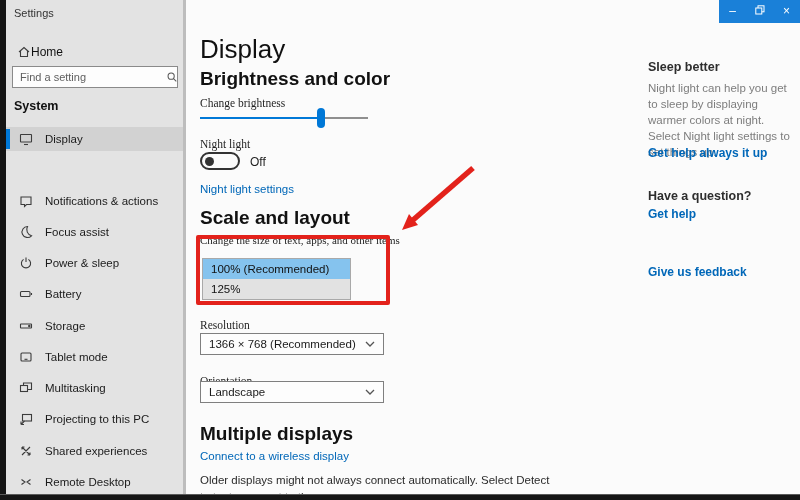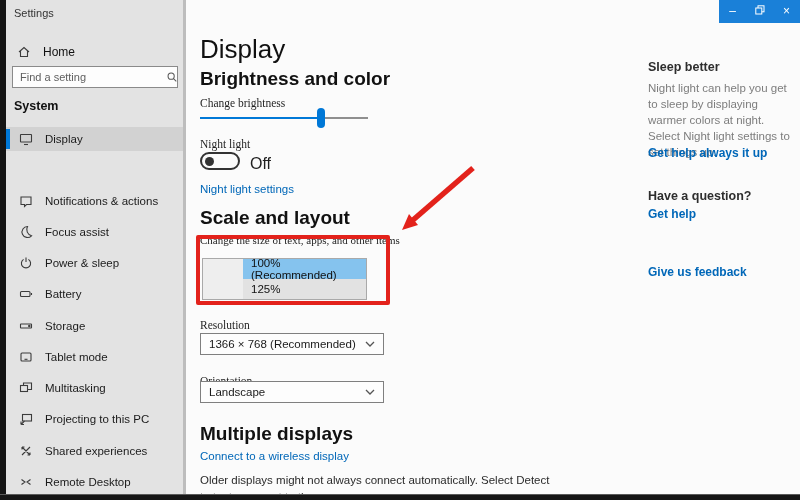--- a/index.html
+++ b/index.html
@@ -6,21 +6,21 @@
   html,body { font-family:"Liberation Sans", sans-serif; }
   #stage { position:relative; width:800px; height:500px; background:#fbfbfb; overflow:hidden; }
 
   
   .strip-left { position:absolute; left:0; top:0; width:6px; height:500px; background:#141414; z-index:9; }
   .strip-bottom { position:absolute; left:0; top:494px; width:800px; height:6px; background:#161616; border-top:1px solid #5a5a5a; z-index:9; }
 
   
   #sidebar { position:absolute; left:6px; top:0; width:180px; height:494px; background:#e3e3e3; }
   .app-title { position:absolute; left:8px; top:7px; font-size:11px; color:#333; }
-  .home-row { position:absolute; left:4px; top:40px; width:172px; height:24px; display:flex; align-items:center; gap:12px; padding-left:6px; }
+  .home-row { position:absolute; left:4px; top:40px; width:172px; height:24px; display:flex; align-items:center; padding-left:6px; }
   .home-row .lb { font-size:12px; color:#111; }
   .searchbox { position:absolute; left:6px; top:66px; width:166px; height:22px; background:#fdfdfd; border:1px solid #8a8a8a; display:flex; align-items:center; }
   .searchbox input { flex:1; border:none; outline:none; background:transparent; font-family:"Liberation Sans",sans-serif; font-size:11px; color:#444; padding:0 4px 0 7px; }
   .searchbox input::placeholder { color:#5f5f5f; opacity:1; }
   .searchbox .mag { width:18px; display:flex; justify-content:center; }
   .sb-section { position:absolute; left:8px; top:99px; font-size:12.5px; font-weight:bold; color:#111; }
   .sbi { position:absolute; left:0; width:180px; height:24px; display:flex; align-items:center; gap:12px; padding-left:12px; cursor:default; }
   .sbi .lb { font-size:11.5px; color:#1b1b1b; white-space:nowrap; }
   .sbi.sel { background:#d2d2d2; }
   .sbi.sel::before { content:""; position:absolute; left:0; top:2px; width:4px; height:20px; background:#0078d7; }
@@ -37,26 +37,26 @@
   .h2 { position:absolute; left:200px; font-size:19px; font-weight:bold; color:#111; }
   .lab { position:absolute; left:200px; font-size:11.5px; color:#1f1f1f;font-family:Liberation Serif, serif; }
   .link { position:absolute; font-size:11.5px; color:#0067b8; cursor:pointer; }
 
   .slider { position:absolute; left:200px; top:117px; width:168px; height:2px; background:#8f8f8f; }
   .slider .fill { position:absolute; left:0; top:0; height:2px; background:#0078d7; }
   .slider .thumb { position:absolute; top:-9px; width:8px; height:20px; border-radius:4px; background:#0078d7; }
 
   .toggle { position:absolute; left:200px; top:152px; width:40px; height:18px; border:2px solid #333; border-radius:10px; background:transparent; }
   .toggle .knob { position:absolute; left:3px; top:2.5px; width:9px; height:9px; border-radius:50%; background:#333; }
-  .toggle-state { position:absolute; left:250px; top:155px; font-size:16px; color:#1f1f1f; }
+  .toggle-state { position:absolute; left:250px; top:155px; font-size:12px; color:#1f1f1f; }
 
   .redrect { position:absolute; left:196px; top:235px; width:194px; height:70px; border:4px solid #e3221b; border-radius:2px; z-index:7; pointer-events:none; }
   .arrow-svg { position:absolute; left:380px; top:140px; z-index:7; pointer-events:none; }
 
-  .listbox { position:absolute; left:202px; top:258px; width:165px; border:1px solid #a9a9a9; background:#eee;padding-left:40px; }
+  .listbox { position:absolute; left:202px; top:258px; width:149px; border:1px solid #a9a9a9; background:#eee; }
   .opt { height:20px; display:flex; align-items:center; padding-left:8px; font-size:11.5px; color:#111; }
   .opt.hl { background:#85c3ee; }
   .opt.dim { background:#e2e2e2; }
 
   .select { position:absolute; left:200px; width:184px; height:22px; background:#fdfdfd; border:1px solid #7f7f7f; display:flex; align-items:center; justify-content:space-between; padding:0 8px; }
   .select .val { font-size:11.5px; color:#1a1a1a; white-space:nowrap; }
 
   .para { position:absolute; font-size:11.5px; color:#2b2b2b; line-height:1.45; }
 
   

